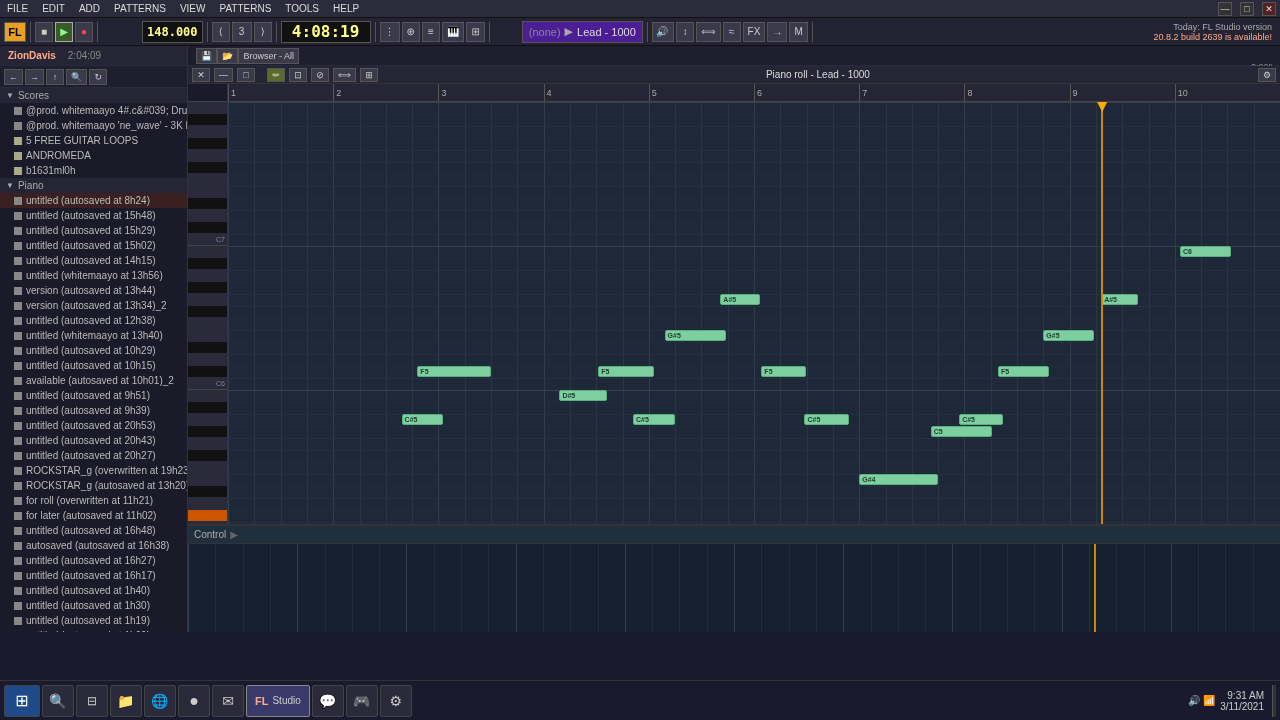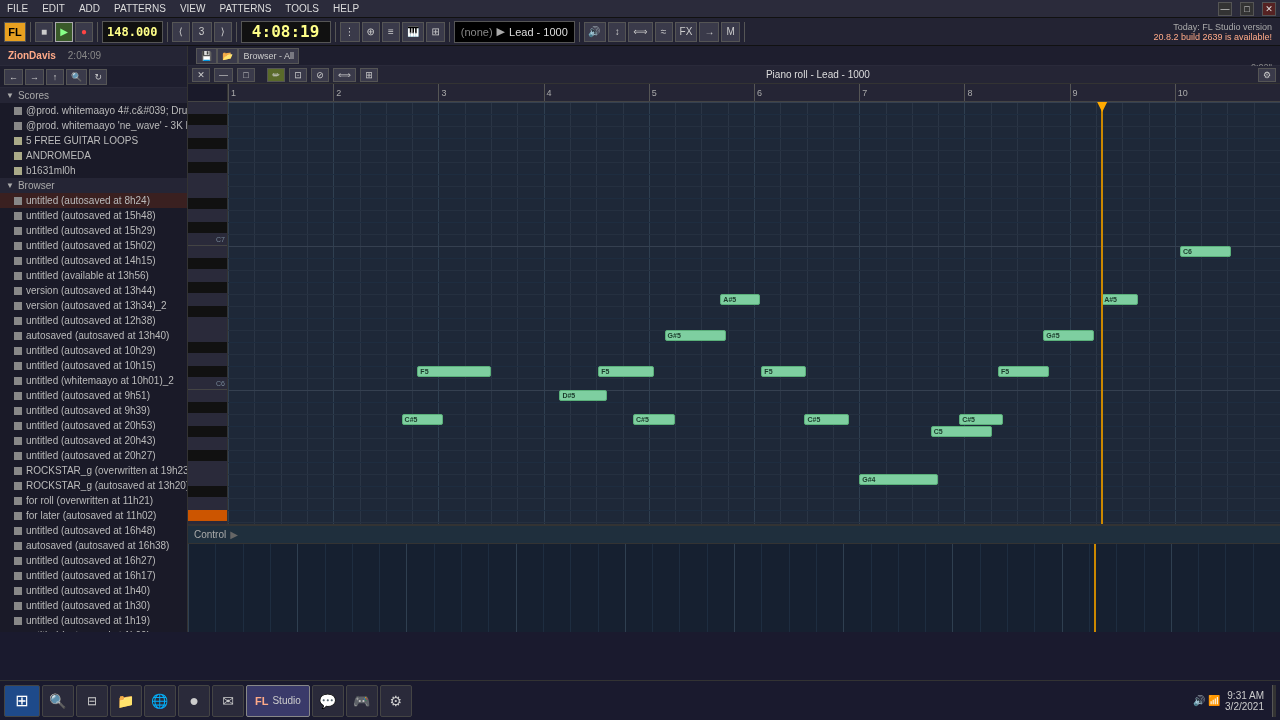--- a/index.html
+++ b/index.html
@@ -75,20 +75,21 @@
       background: #111;
       border: 1px solid #555;
       color: #ff8;
       font-size: 12px;
       font-weight: bold;
       padding: 1px 4px;
       height: 22px;
       display: flex;
       align-items: center;
       font-family: monospace;
+      margin-left: 40px;
     }
     .toolbar-sep {
       width: 1px;
       height: 20px;
       background: #555;
       margin: 0 2px;
     }
 
     
     #main {
@@ -453,21 +454,21 @@
     <div class="transport-display" style="font-size:16px;min-width:90px;color:#ff8;">4:08:19</div>
     <div class="toolbar-sep"></div>
 
     <div class="toolbar-btn">⋮</div>
     <div class="toolbar-btn">⊕</div>
     <div class="toolbar-btn">≡</div>
     <div class="toolbar-btn">🎹</div>
     <div class="toolbar-btn">⊞</div>
     <div class="toolbar-sep"></div>
 
-    <div style="background:#000000;border:1px solid #555;padding:1px 6px;height:22px;display:flex;align-items:center;font-size:11px;color:#ddc;gap:4px;">
+    <div style="background:#4c1d95;border:1px solid #555;padding:1px 6px;height:22px;display:flex;align-items:center;font-size:11px;color:#ddc;gap:4px;margin-left:28px;">
       <span style="color:#888;">(none)</span>
       <span style="color:#aaa;">▶</span>
       <span style="color:#ddd;">Lead - 1000</span>
     </div>
     <div class="toolbar-sep"></div>
     <div class="toolbar-btn">🔊</div>
     <div class="toolbar-btn">↕</div>
     <div class="toolbar-btn">⟺</div>
     <div class="toolbar-btn">≈</div>
     <div class="toolbar-btn">FX</div>
@@ -529,21 +530,21 @@
             <div class="sidebar-item">
               <span class="folder-icon"></span>
               <span>ANDROMEDA</span>
             </div>
             <div class="sidebar-item">
               <span class="folder-icon"></span>
               <span>b1631ml0h</span>
             </div>
             <div class="sidebar-section-header">
               <span style="font-size: 8px;">▼</span>
-              <span>Browser</span>
+              <span>Piano</span>
             </div>
             <div class="sidebar-item active">
               <span class="file-icon"></span>
               <span>untitled (autosaved at 8h24)</span>
             </div>
             <div class="sidebar-item">
               <span class="file-icon"></span>
               <span>untitled (autosaved at 15h48)</span>
             </div>
             <div class="sidebar-item">
@@ -553,49 +554,49 @@
             <div class="sidebar-item">
               <span class="file-icon"></span>
               <span>untitled (autosaved at 15h02)</span>
             </div>
             <div class="sidebar-item">
               <span class="file-icon"></span>
               <span>untitled (autosaved at 14h15)</span>
             </div>
             <div class="sidebar-item">
               <span class="file-icon"></span>
-              <span>untitled (available at 13h56)</span>
+              <span>untitled (whitemaayo at 13h56)</span>
             </div>
             <div class="sidebar-item">
               <span class="file-icon"></span>
               <span>version (autosaved at 13h44)</span>
             </div>
             <div class="sidebar-item">
               <span class="file-icon"></span>
               <span>version (autosaved at 13h34)_2</span>
             </div>
             <div class="sidebar-item">
               <span class="file-icon"></span>
               <span>untitled (autosaved at 12h38)</span>
             </div>
             <div class="sidebar-item">
               <span class="file-icon"></span>
-              <span>autosaved (autosaved at 13h40)</span>
+              <span>untitled (whitemaayo at 13h40)</span>
             </div>
             <div class="sidebar-item">
               <span class="file-icon"></span>
               <span>untitled (autosaved at 10h29)</span>
             </div>
             <div class="sidebar-item">
               <span class="file-icon"></span>
               <span>untitled (autosaved at 10h15)</span>
             </div>
             <div class="sidebar-item">
               <span class="file-icon"></span>
-              <span>untitled (whitemaayo at 10h01)_2</span>
+              <span>available (autosaved at 10h01)_2</span>
             </div>
             <div class="sidebar-item">
               <span class="file-icon"></span>
               <span>untitled (autosaved at 9h51)</span>
             </div>
             <div class="sidebar-item">
               <span class="file-icon"></span>
               <span>untitled (autosaved at 9h39)</span>
             </div>
             <div class="sidebar-item">
@@ -978,17 +979,17 @@
     <span style="color:#fa8;font-weight:bold;font-size:11px;">FL</span>
     <span style="font-size:10px;color:#ccc;">Studio</span>
   </div>
   <div class="taskbar-btn" style="color:#7af;">💬</div>
   <div class="taskbar-btn">🎮</div>
   <div class="taskbar-btn">⚙</div>
   <div class="taskbar-right">
     <span style="color:#888;">🔊 📶</span>
     <div class="taskbar-clock">
       <div>9:31 AM</div>
-      <div>3/2/2021</div>
+      <div>3/11/2021</div>
     </div>
     <div style="width:4px;height:32px;background:#333;border-left:1px solid #555;cursor:pointer;"></div>
   </div>
 </div>
 
 </body></html>

